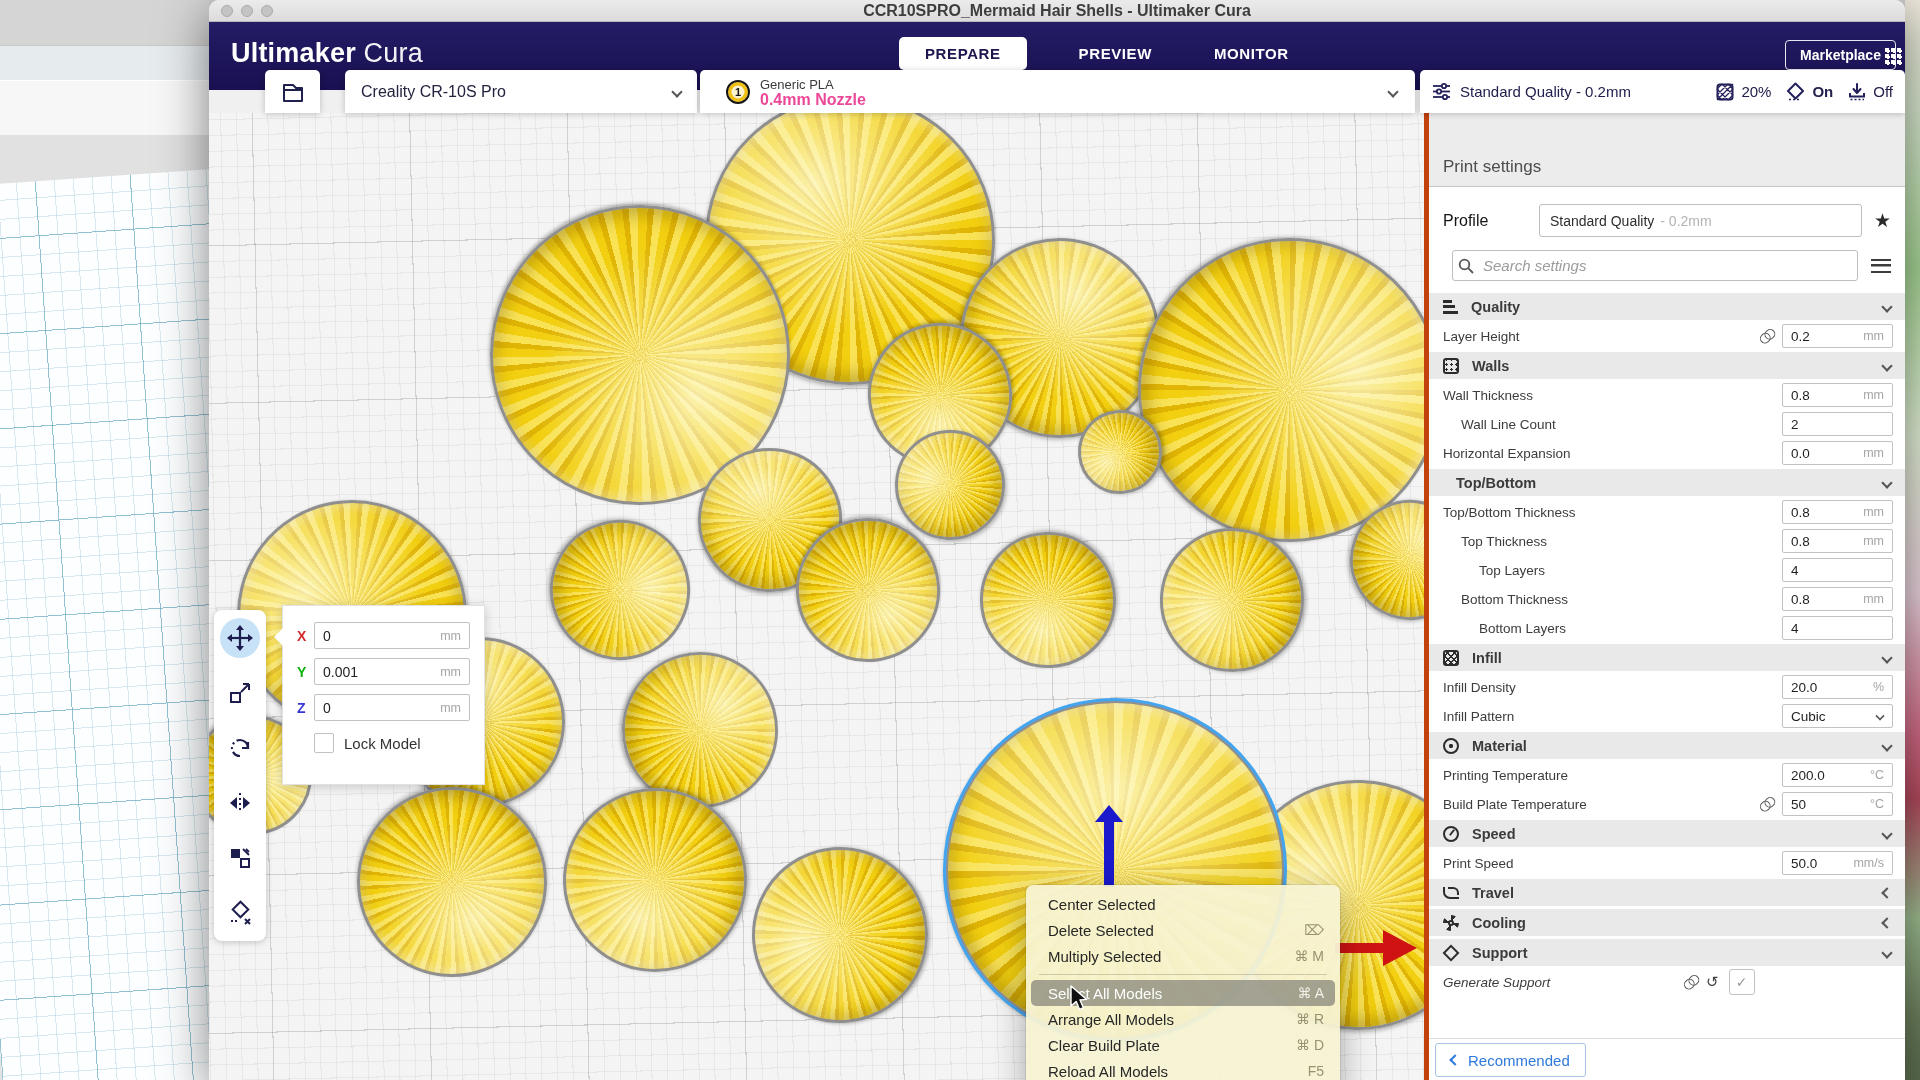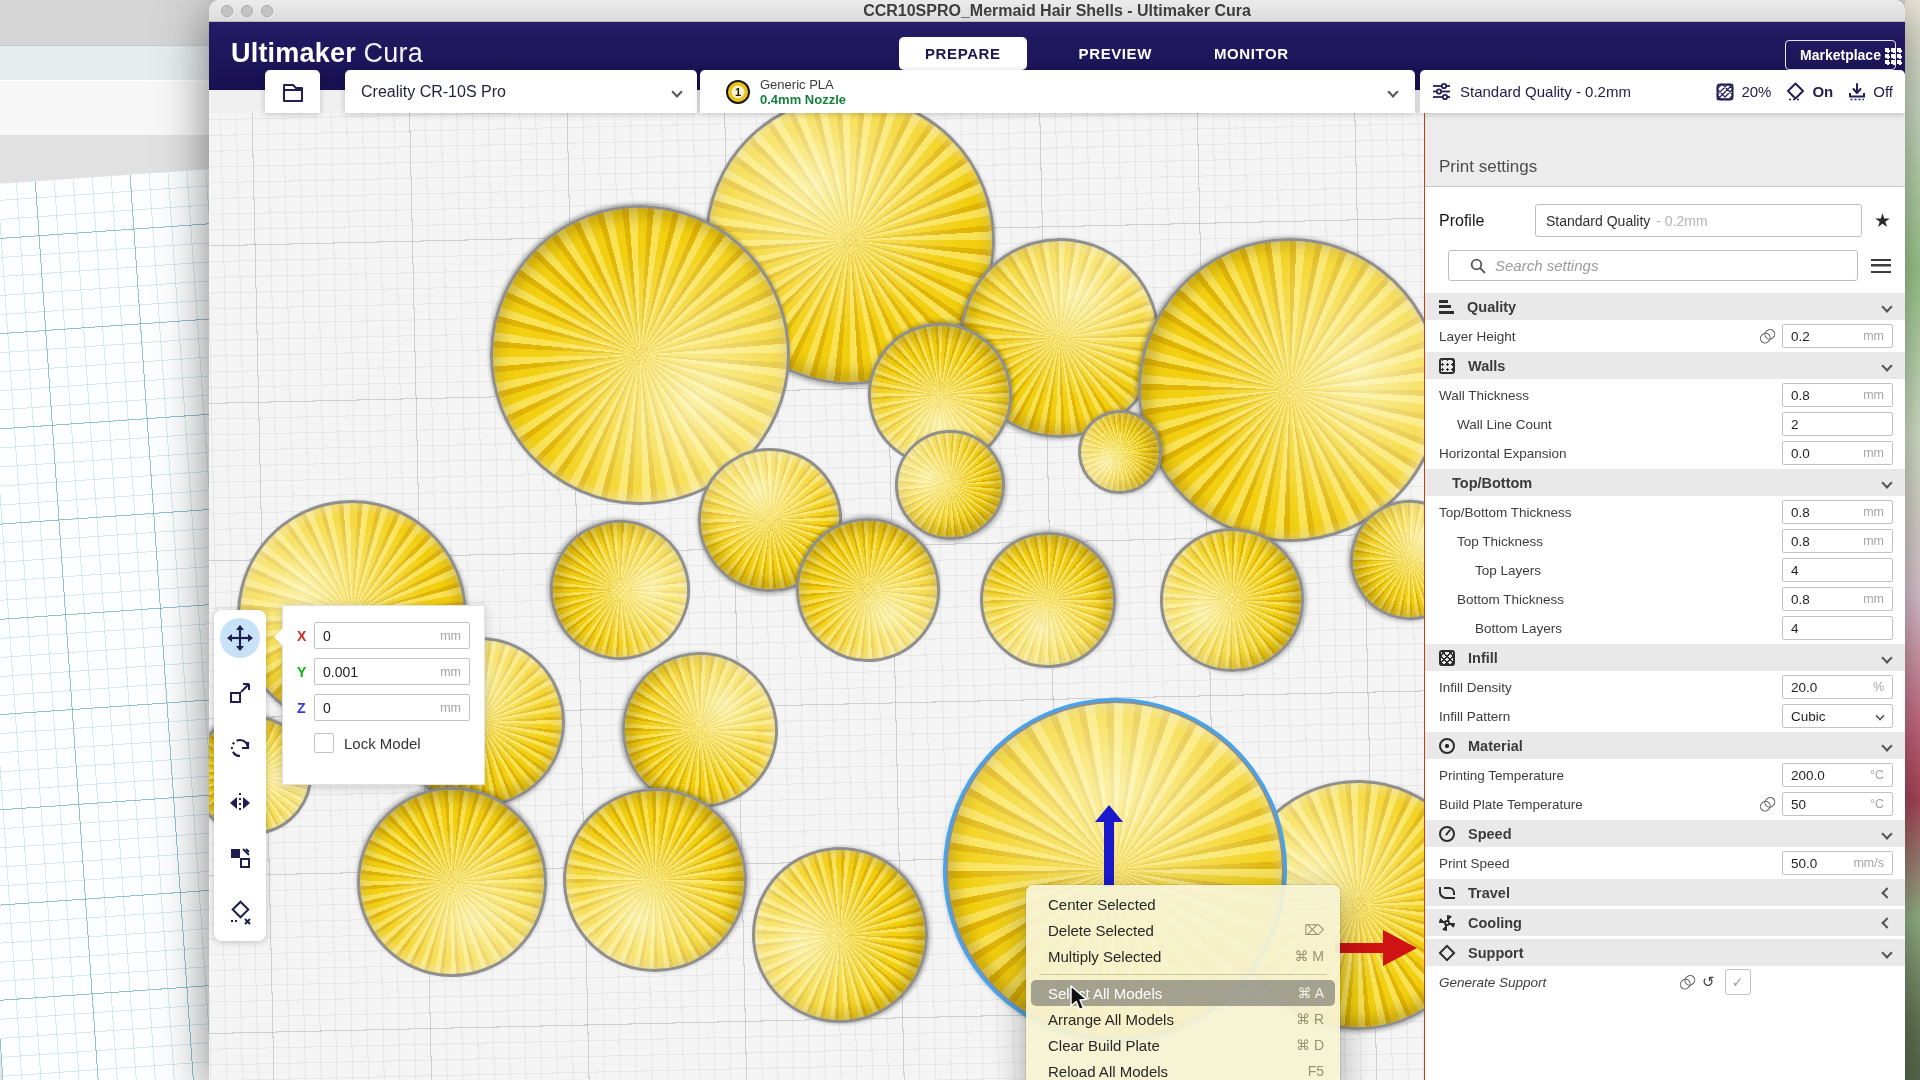--- a/index.html
+++ b/index.html
@@ -58,21 +58,21 @@
   #card-settings{left:1211px;width:485px;padding:0 12px;font-size:15px;color:#23204e;}
   .chev{display:inline-block;width:8px;height:8px;border-left:2px solid #555;border-bottom:2px solid #555;}
   .chev.cd{transform:rotate(-45deg);}
   .chev.cl{transform:rotate(45deg);}
   .chev.cblue{border-color:#2e79dd;}
   .extruder{width:24px;height:24px;border-radius:50%;background:#fdf4cf;border:2px solid #161616;
     box-shadow:inset 0 0 0 3.5px #f0c113;display:flex;align-items:center;justify-content:center;
     font-size:11px;font-weight:bold;color:#161616;}
   .mat-txt{margin-left:10px;line-height:15px;}
   .mat-txt .l1{font-size:13px;color:#3a3a3a;}
-  .mat-txt .l2{font-size:13px;font-weight:bold;color:#15803d;}
+  .mat-txt .l2{font-size:16px;font-weight:bold;color:#ec4899;}
   .sumitem{display:flex;align-items:center;gap:7px;}
 
   
   #stage{position:absolute;left:0;top:90px;width:100%;height:990px;background:#f0f0f0;}
 
   #viewport{position:absolute;left:0;top:23px;width:1215px;height:967px;background:#f4f4f4;overflow:hidden;}
   .vp-grid{position:absolute;left:-70px;top:-70px;right:-70px;bottom:-70px;
     background-image:
       repeating-linear-gradient(0deg, rgba(0,0,0,.10) 0 1px, transparent 1px 150px),
       repeating-linear-gradient(90deg, rgba(0,0,0,.10) 0 1px, transparent 1px 150px),
@@ -113,32 +113,32 @@
   .cmenu{position:absolute;left:817px;top:772px;width:314px;background:rgba(246,243,211,.94);
     border-radius:7px;box-shadow:0 12px 34px rgba(0,0,0,.33),0 0 0 1px rgba(0,0,0,.08);padding:6px 0;z-index:20;}
   .mi{height:26px;display:flex;align-items:center;margin:0 5px;padding:0 11px 0 17px;border-radius:5px;
     font-size:15px;color:#262626;white-space:nowrap;}
   .mi .sc{margin-left:auto;color:#97926f;font-size:14px;}
   .mi.hl{background:rgba(118,118,110,.65);color:#fff;}
   .mi.hl .sc{color:#f2f2ea;}
   .mdiv{height:1px;background:rgba(60,60,40,.22);margin:5px 13px;}
 
   
-  #panel{position:absolute;left:1215px;top:23px;width:481px;height:967px;background:#fff;border-left:1px solid #c2410c;}
+  #panel{position:absolute;left:1215px;top:23px;width:481px;height:967px;background:#fff;border-left:5px solid #c2410c;}
   .panel-hdr{height:74px;background:#ececec;border-bottom:1px solid #c6c6c6;display:flex;align-items:flex-end;
     padding:0 0 9px 14px;font-size:17px;color:#4d4d4d;}
   .profile-row{display:flex;align-items:center;margin:17px 14px 0 14px;}
   .profile-row .plabel{width:96px;font-size:16px;color:#141414;}
   .profile-box{flex:1;height:33px;border:1px solid #bdbdbd;border-radius:3px;display:flex;align-items:center;
     padding:0 10px;font-size:14px;color:#2e2e2e;gap:6px;}
   .profile-box .sfx{color:#b3b3b3;}
   .star{margin-left:12px;font-size:19px;color:#2b2b2b;}
   .search-row{display:flex;align-items:center;margin:13px 14px 0 23px;}
   .search-box{flex:1;height:31px;border:1px solid #bdbdbd;border-radius:3px;display:flex;align-items:center;
-    padding:0 21px;gap:9px;}
+    padding:0 5px;gap:9px;}
   .search-box .ph{color:#9b9b9b;font-style:italic;font-size:15px;}
   .burger{margin-left:13px;width:20px;height:14px;border-top:2.5px solid #3c3c3c;border-bottom:2.5px solid #3c3c3c;
     background:linear-gradient(#3c3c3c,#3c3c3c) center/100% 2.5px no-repeat;}
   #settings-list{margin-top:12px;}
   .sec-hdr{height:27px;background:#e9e9e9;display:flex;align-items:center;padding:8px 14px;margin-top:3px;}
   .sec-title{font-weight:bold;font-size:14.5px;color:#3b3b3b;margin-left:13px;flex:1;}
   .set-row{height:26px;margin:3px 0;display:flex;align-items:center;padding:0 12px 0 14px;font-size:13.5px;color:#3c3c3c;}
   .set-row .lbl{flex:1;}
   .set-row .lbl.i{font-style:italic;}
   .val-box{width:111px;height:24px;border:1px solid #c2c2c2;border-radius:2px;background:#fff;display:flex;
@@ -590,16 +590,22 @@
             <span class="chev cd"></span>
           </div>
           <div class="set-row">
             <span class="lbl i" style="flex:none;width:232px;">Generate Support</span>
             <span class="link-ic"></span>
             <span class="revert-ic">↺</span>
             <span class="cbx">✓</span>
           </div>
         </div>
 
+      <div class="panel-footer">
+        <div class="rec-btn">
+          <span class="chev cl cblue"></span>
+          <span>Recommended</span>
+        </div>
+      </div>
     </div>
 
   </div>
 </div>
 
 </body></html>

